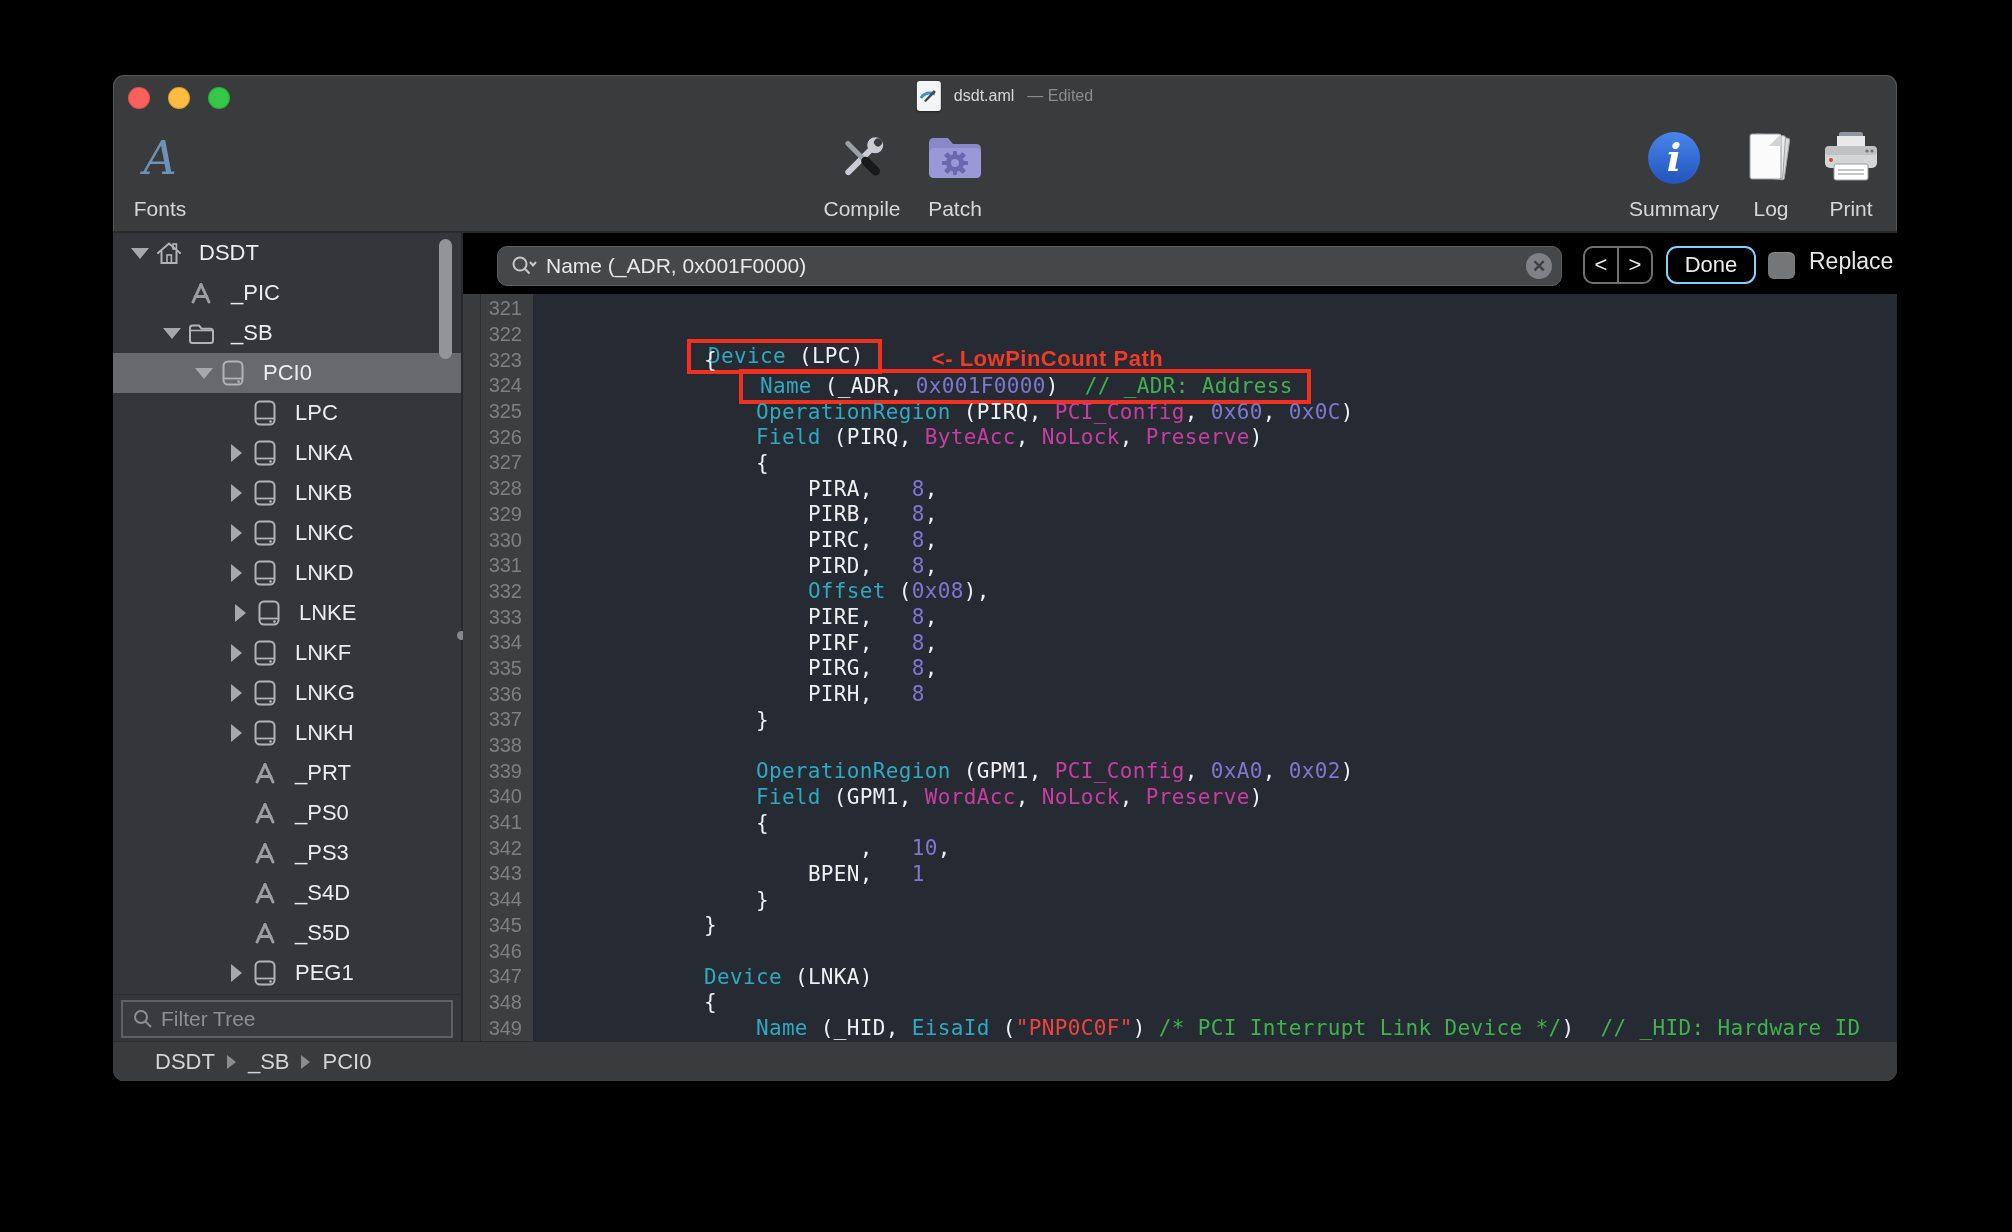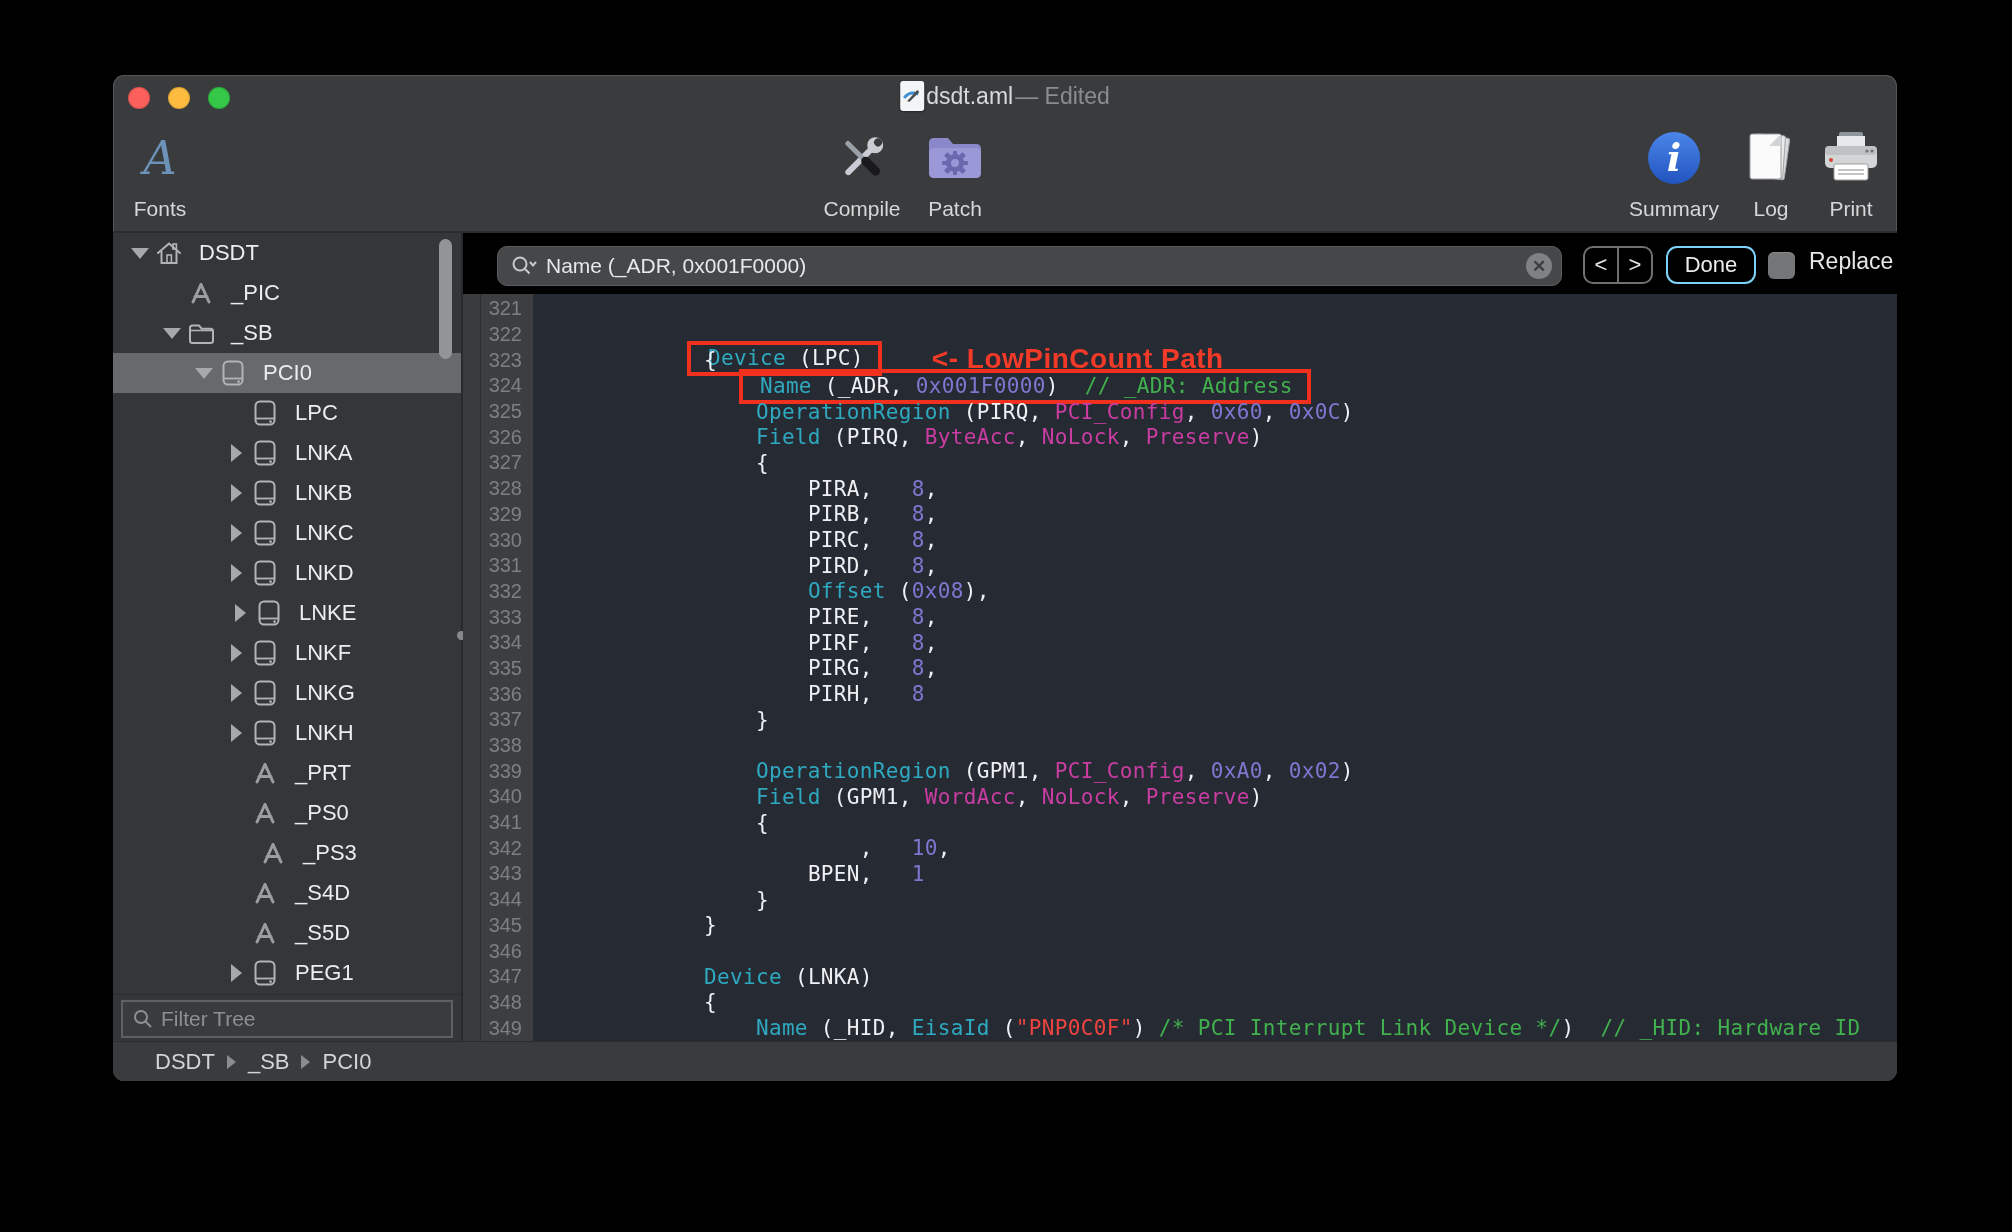--- a/index.html
+++ b/index.html
@@ -5,22 +5,22 @@
   html,body{margin:0;padding:0;}
   body{width:2012px;height:1232px;background:#000;position:relative;overflow:hidden;
        font-family:"Liberation Sans",sans-serif;-webkit-font-smoothing:antialiased;}
   .window{position:absolute;left:113px;top:75px;width:1784px;height:1006px;background:#3a3b3c;
           border-radius:11px;overflow:hidden;
           box-shadow:inset 0 0 0 1px rgba(255,255,255,.14), 0 22px 60px rgba(0,0,0,.65);}
   
   .titlebar{position:absolute;top:0;left:0;right:0;height:44px;}
   .lights{position:absolute;left:15px;top:12px;display:flex;gap:18px;}
   .light{width:22px;height:22px;border-radius:50%;box-shadow:inset 0 0 0 1px rgba(0,0,0,.15);}
-  .title{position:absolute;left:50%;top:6px;transform:translateX(-50%);display:flex;align-items:center;gap:2px;
-         font-size:23px;white-space:nowrap;}
+  .title{position:absolute;left:50%;top:6px;transform:translateX(-50%);display:flex;align-items:center;gap:13px;
+         font-size:16px;white-space:nowrap;}
   .title .file{color:#d8d9da;}
   .title .suffix{color:#8b8c8e;}
   .docicon{width:24px;height:30px;background:#f4f5f6;border-radius:3px;position:relative;box-shadow:0 1px 2px rgba(0,0,0,.4);}
   .docicon svg{position:absolute;left:1px;top:4px;}
   
   .tool{position:absolute;top:46px;transform:translateX(-50%);text-align:center;color:#d6d7d8;font-size:21px;}
   .tool .ic{height:74px;display:flex;align-items:center;justify-content:center;}
   .tool .lbl{margin-top:2px;}
   .fonts-a{font-family:"DejaVu Serif",serif;font-style:italic;font-size:46px;color:#6d92b7;line-height:1;}
   .tb-sep{position:absolute;top:156px;left:0;right:0;height:2px;background:#2a2b2d;}
@@ -61,21 +61,21 @@
   .editor{position:absolute;top:61px;left:0;right:0;bottom:0;background:#262a33;}
   .strip{position:absolute;left:0;top:0;bottom:0;width:17px;background:#3a3b3d;}
   .gutterbg{position:absolute;left:17px;top:0;bottom:0;width:52px;background:#3d3e40;border-left:1px solid #2d2e30;}
   .codewrap{position:absolute;left:0;top:2px;right:0;}
   .cl{height:25.7px;display:flex;align-items:center;white-space:pre;overflow:visible;}
   .ln{width:69px;flex:0 0 69px;box-sizing:border-box;padding-right:10px;text-align:right;
       font-size:20px;color:#7e7f81;z-index:1;}
   .lc{font-family:"DejaVu Sans Mono",monospace;font-size:21px;letter-spacing:.35px;color:#eef0f3;padding-left:16px;z-index:1;}
   .kw{color:#2fa9c0;} .type{color:#c93da2;} .num{color:#7f76d0;} .com{color:#41b14e;} .str{color:#ee4440;} .pl{color:#eef0f3;}
   .rbox{border:4px solid #f2301e;padding:1px 14px 2px 17px;margin:-5px -14px -6px -17px;}
-  .anno{font-weight:bold;font-size:28px;color:#f23a29;margin-left:64px;letter-spacing:.5px;
+  .anno{font-weight:bold;font-size:22px;color:#f23a29;margin-left:64px;letter-spacing:.5px;
         font-family:"Liberation Sans",sans-serif;display:inline-block;line-height:25px;vertical-align:-3px;margin-top:48px;}
   
   .statusbar{position:absolute;left:0;right:0;bottom:0;height:39px;background:#3a3b3c;border-top:1px solid #2b2c2e;
              display:flex;align-items:center;padding-left:42px;color:#d3d4d5;font-size:22px;gap:12px;}
   .crumb-sep{width:0;height:0;border-top:7px solid transparent;border-bottom:7px solid transparent;border-left:9px solid #8b8c8e;}
 </style>
 </head>
 <body>
 
 <div class="window">
@@ -379,21 +379,21 @@
               <svg width="26" height="26" viewBox="0 0 26 26">
                 <g stroke="#9c9d9f" stroke-width="3" stroke-linecap="round" fill="none">
                   <path d="M5 22 L13 4.5"></path>
                   <path d="M21 22 L13 4.5"></path>
                   <path d="M7.2 16.5 H18.8"></path>
                 </g>
               </svg>
             </span>
             <span>_PS0</span>
           </div>
-          <div class="trow" style="padding-left: 108px; margin-left: 8px;">
+          <div class="trow" style="padding-left: 108px;">
             <span class="tri"></span>
             <span class="ticon">
               <svg width="26" height="26" viewBox="0 0 26 26">
                 <g stroke="#9c9d9f" stroke-width="3" stroke-linecap="round" fill="none">
                   <path d="M5 22 L13 4.5"></path>
                   <path d="M21 22 L13 4.5"></path>
                   <path d="M7.2 16.5 H18.8"></path>
                 </g>
               </svg>
             </span>

